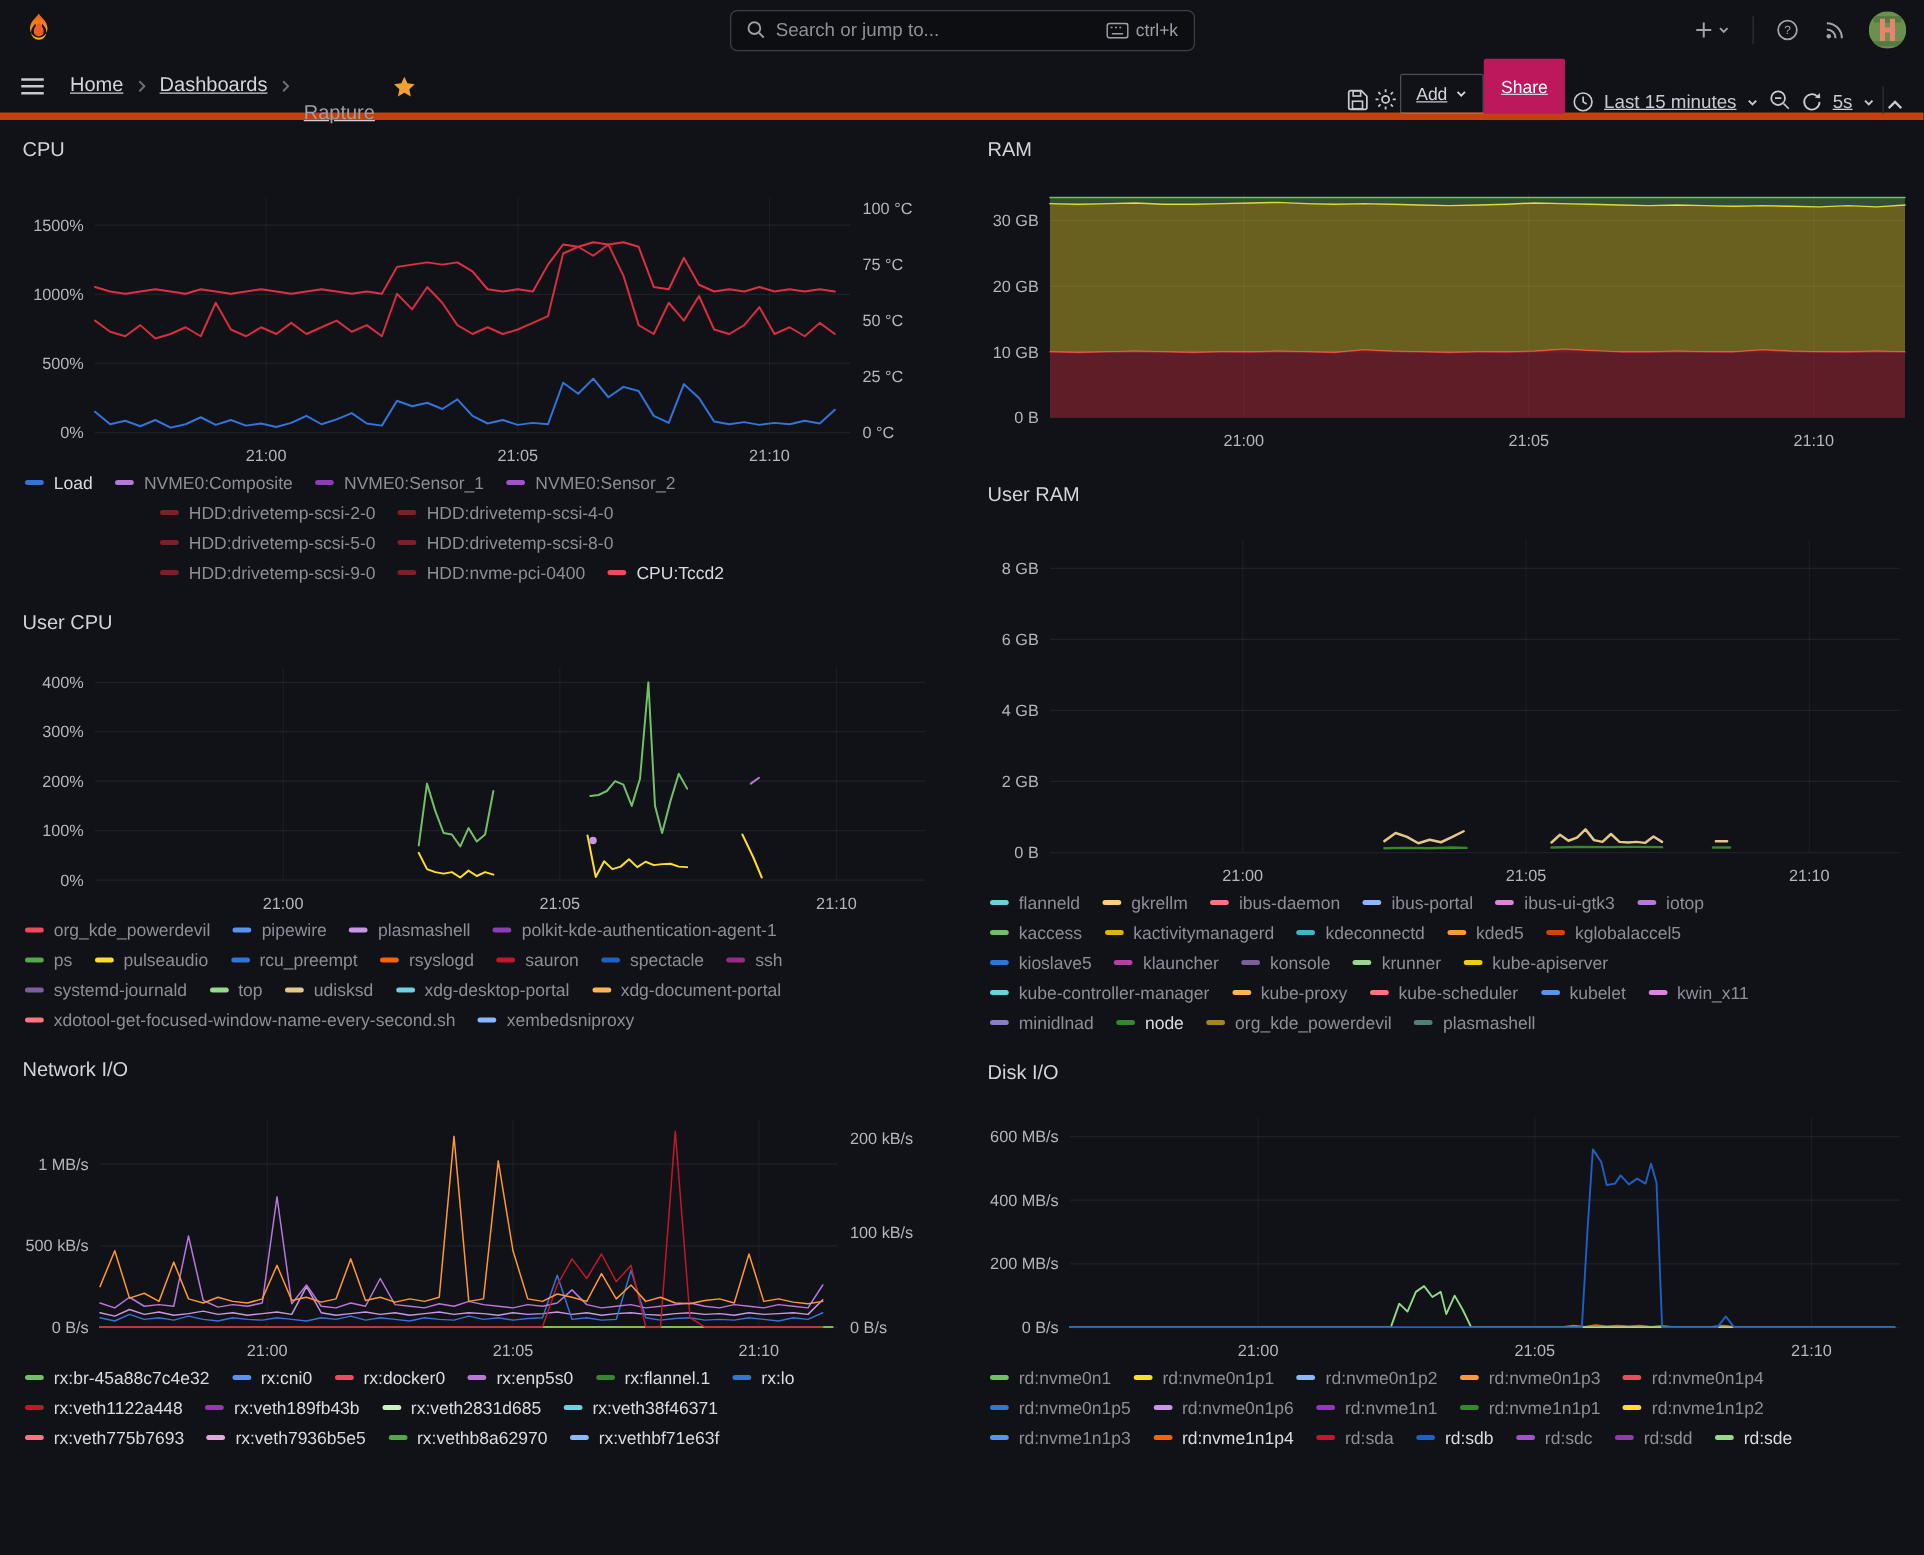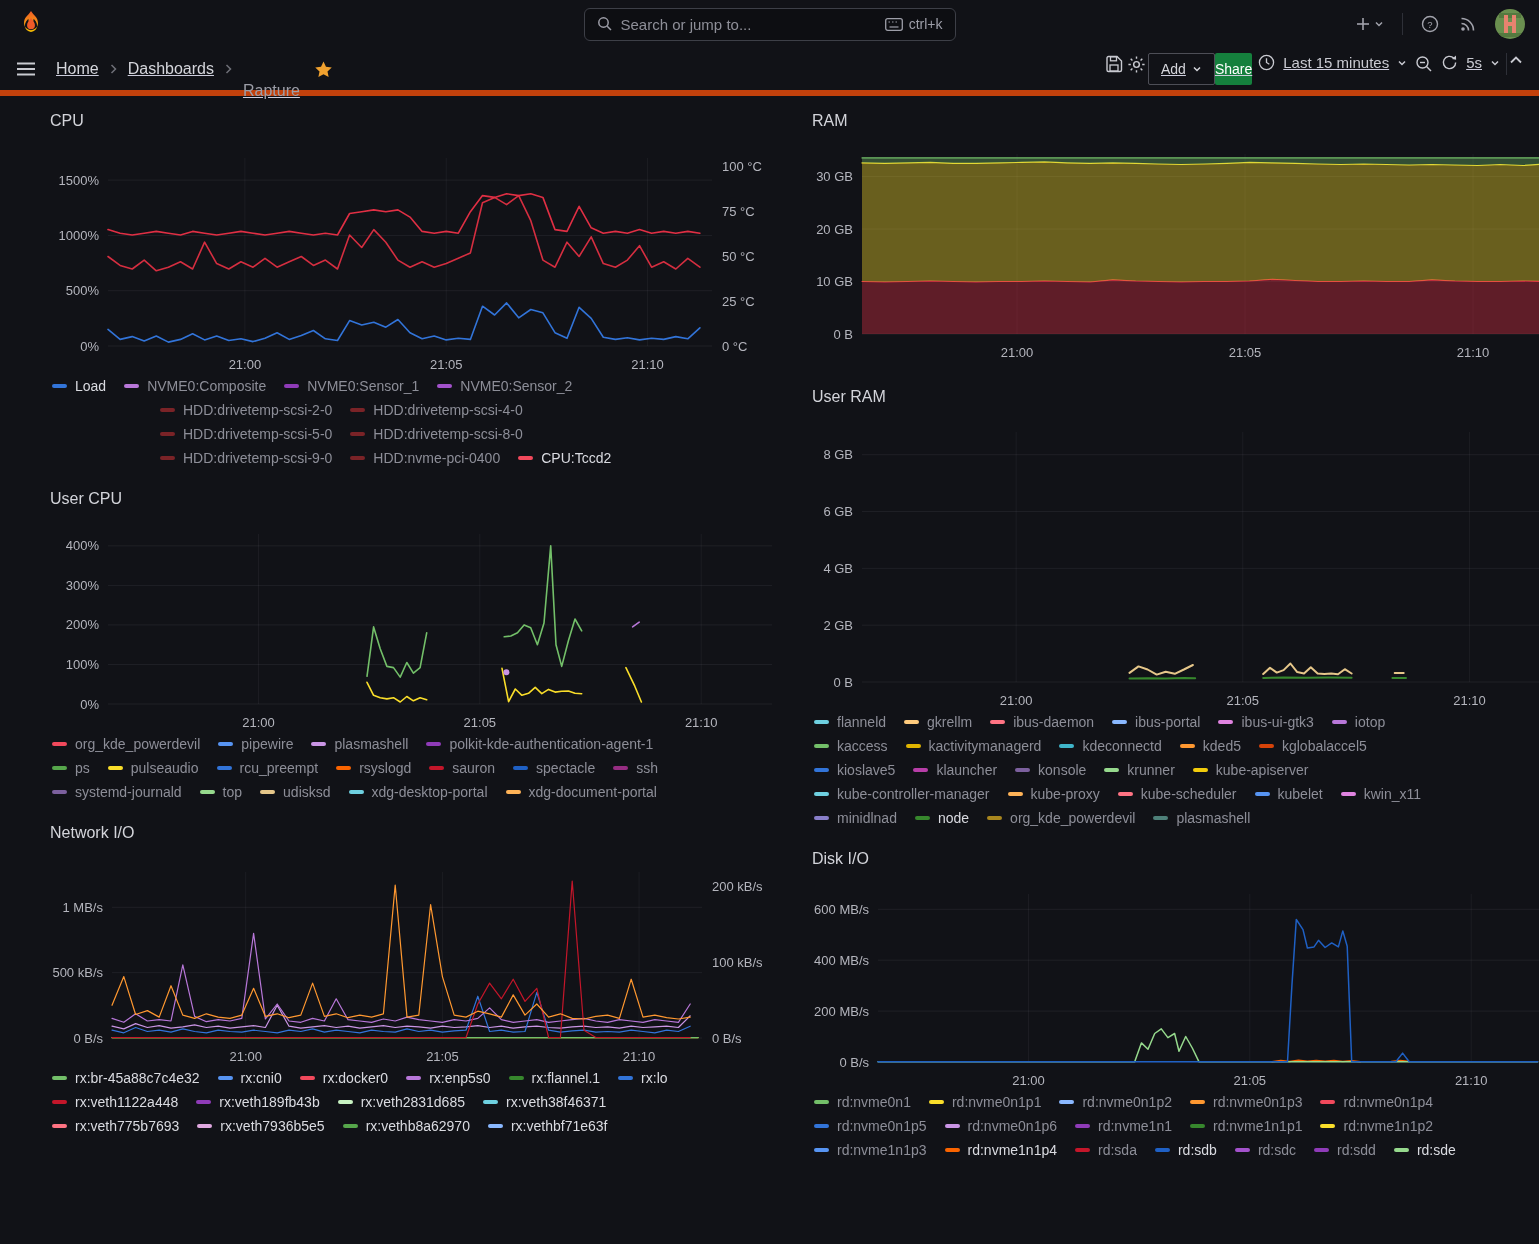--- a/index.html
+++ b/index.html
@@ -16,28 +16,28 @@
   .tb-right { margin-left:auto; display:flex; align-items:center; gap:16px; }
   .iconbtn { color:#a2a3ac; display:flex; align-items:center; gap:3px; cursor:pointer; background:none; border:none; padding:2px; }
   .vdiv { width:1px; height:22px; background:#2e3038; }
   .avatar { width:30px; height:30px; border-radius:50%; overflow:hidden; cursor:pointer; }
   
   .subnav { height:48px; display:flex; align-items:center; padding:0 14px; border-bottom:6px solid #c2410c; gap:12px;text-decoration:underline; }
   .crumbs { display:flex; align-items:center; gap:10px; font-size:16px; margin-left:6px; }
   .crumb { color:#d5d6dc; cursor:pointer; }
   .crumb.last { color:#9d9ea8;margin-top:44px; }
   .sep { color:#6f7078; display:flex; }
-  .subnav-right { margin-left:auto; display:flex; align-items:flex-start; gap:0; }
+  .subnav-right { margin-left:auto; display:flex; align-items:flex-end; gap:0; }
   .btn-outline { display:flex; align-items:center; gap:6px; border:1px solid rgba(204,204,220,0.32); border-radius:2px;
     height:32px; padding:0 12px; font-size:14px; color:#d5d6dc; background:transparent; cursor:pointer; }
-  .btn-primary { background:#15803d; color:#fff; border:none; border-radius:2px; height:32px; padding:0 0;
+  .btn-primary { background:#be185d; color:#fff; border:none; border-radius:2px; height:44px; padding:0 14px;
     font-size:14px; font-weight:500; cursor:pointer; }
   .timebtn { display:flex; align-items:center; gap:8px; color:#c9cad1; font-size:15px; background:none; border:none; cursor:pointer; }
   
-  main { padding:16px 12px 0 10px; display:grid; grid-template-columns:1fr 1fr; gap:0 18px; align-items:start;margin-left:32px; }
+  main { padding:16px 12px 0 10px; display:grid; grid-template-columns:1fr 1fr; gap:0 28px; align-items:start; }
   .panel { margin-bottom:24px; }
   .ptitle { font-size:16px; font-weight:500; color:#d3d4da; margin:0 0 14px 8px; }
   .tick { fill:#b4b5bd; font-size:13px; font-family:"Liberation Sans",sans-serif; }
   .legend { margin-top:2px; padding-left:10px; font-size:14px; }
   .lrow { display:flex; flex-wrap:wrap; gap:4px 18px; margin-bottom:8px; align-items:center; }
   .lrow.ind { margin-left:108px; }
   .litem { display:inline-flex; align-items:center; gap:8px; cursor:pointer; }
   .lmark { width:15px; height:4px; border-radius:2px; display:inline-block; flex:none; }
   .llab { color:#8d8e98; }
   .llab.bright { color:#dadbe1; }
@@ -371,20 +371,30 @@
               <span class="lmark" style="background: rgb(230, 199, 138);"></span>
               <span class="llab">udisksd</span>
             </span>
             <span class="litem">
               <span class="lmark" style="background: rgb(110, 208, 224);"></span>
               <span class="llab">xdg-desktop-portal</span>
             </span>
             <span class="litem">
               <span class="lmark" style="background: rgb(255, 179, 87);"></span>
               <span class="llab">xdg-document-portal</span>
+            </span>
+          </div>
+          <div class="lrow">
+            <span class="litem">
+              <span class="lmark" style="background: rgb(255, 115, 131);"></span>
+              <span class="llab">xdotool-get-focused-window-name-every-second.sh</span>
+            </span>
+            <span class="litem">
+              <span class="lmark" style="background: rgb(138, 184, 255);"></span>
+              <span class="llab">xembedsniproxy</span>
             </span>
           </div>
         </div>
     </section>
     <section class="panel">
       <h2 class="ptitle">Network I/O</h2>
       <svg class="chart" width="744" height="212">
           <line x1="70" x2="660" y1="182" y2="182" stroke="rgba(204,204,220,0.08)"></line>
           <text x="61" y="186.5" text-anchor="end" class="tick">0 B/s</text>
           <line x1="70" x2="660" y1="116.64566929133858" y2="116.64566929133858" stroke="rgba(204,204,220,0.08)"></line>

